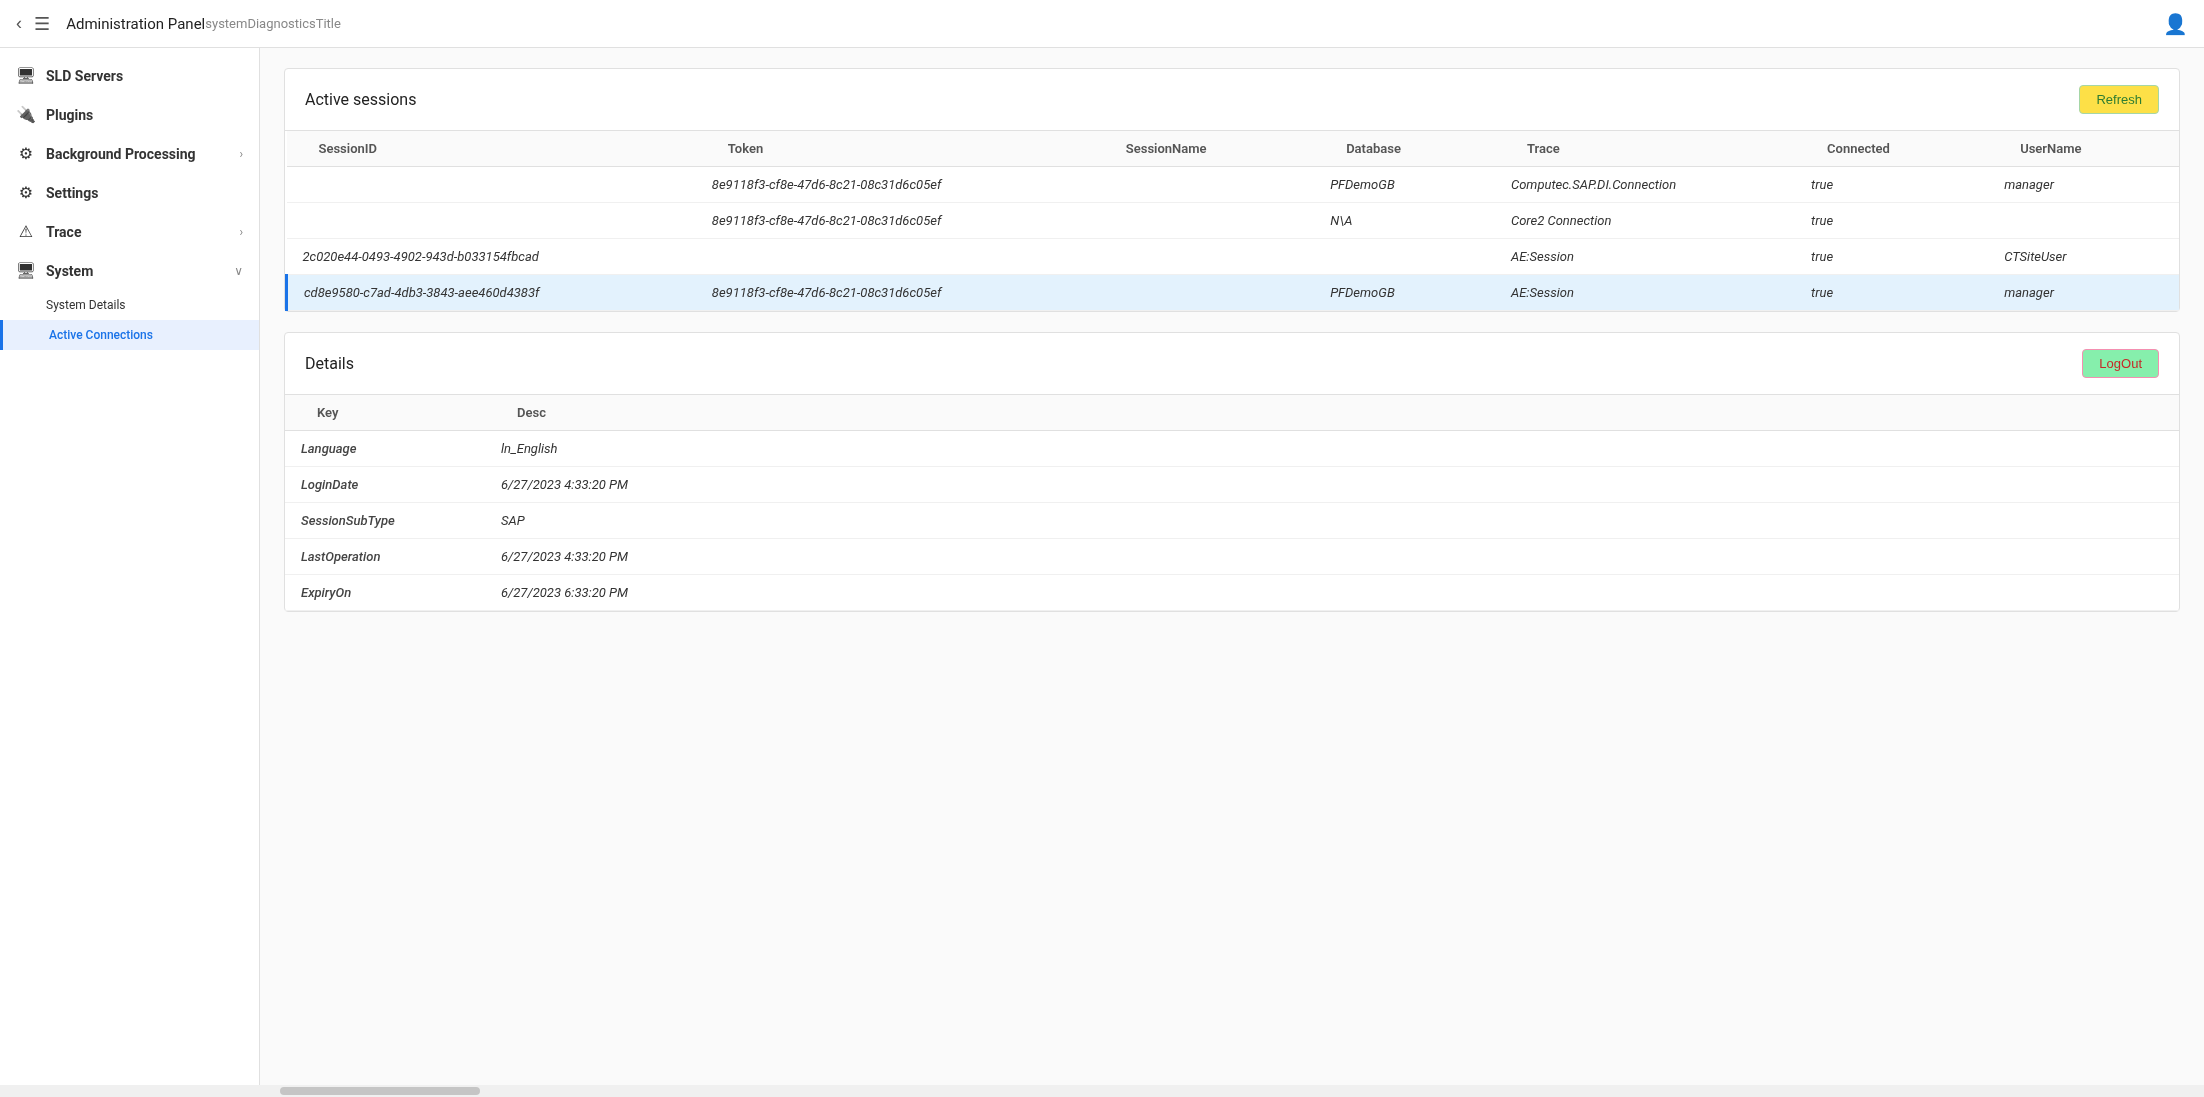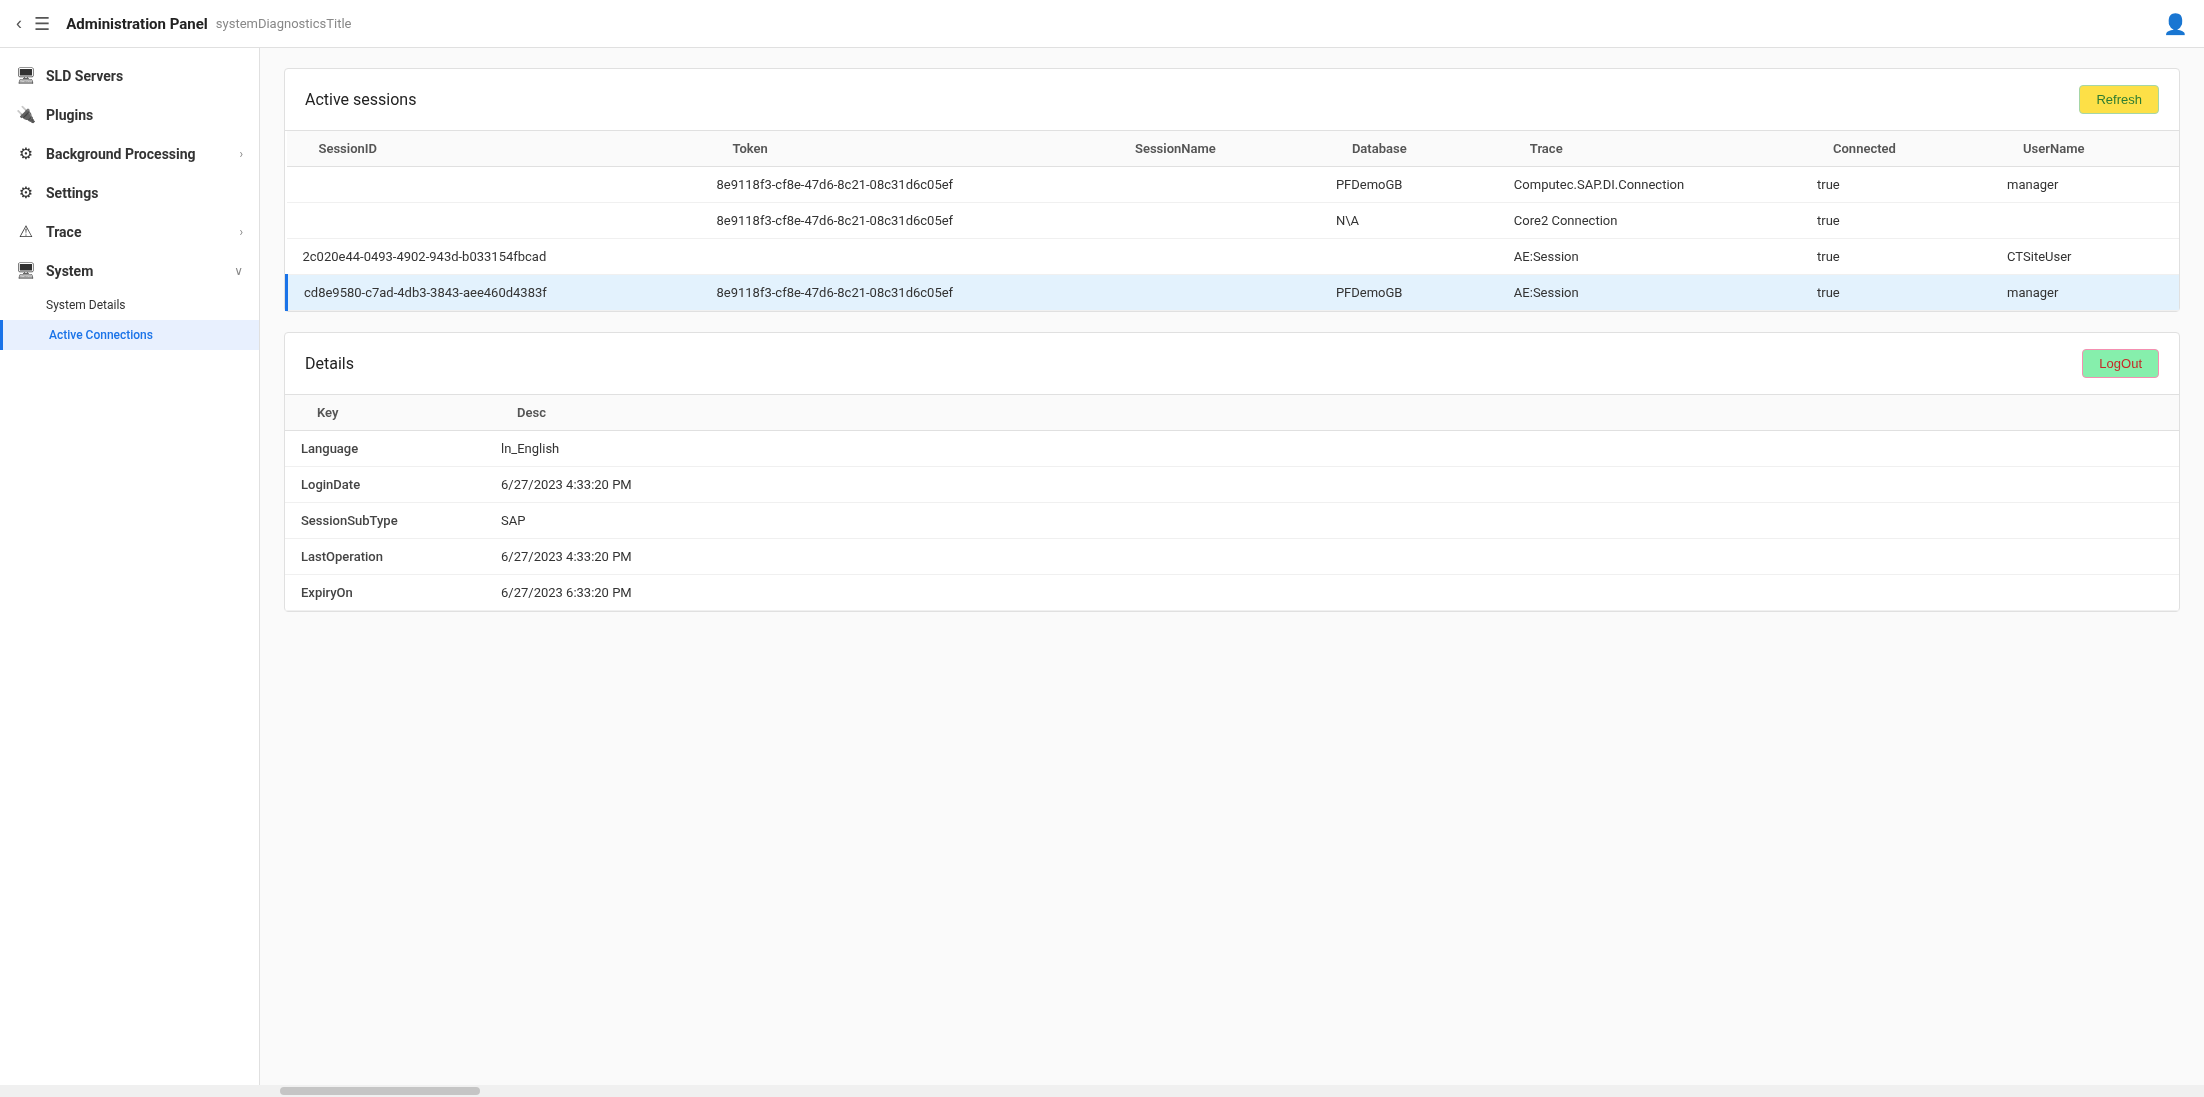--- a/index.html
+++ b/index.html
@@ -5,22 +5,22 @@
     * { box-sizing: border-box; margin: 0; padding: 0; }
     body { font-family: -apple-system, BlinkMacSystemFont, 'Segoe UI', Roboto, sans-serif; font-size: 14px; background: #f5f5f5; display: flex; flex-direction: column; height: 100vh; overflow: hidden; }
 
     
     .top-header {
       display: flex; align-items: center; padding: 0 16px; height: 48px;
       background: #fff; border-bottom: 1px solid #e0e0e0; flex-shrink: 0;
     }
     .top-header .back-btn { cursor: pointer; margin-right: 12px; font-size: 18px; color: #555; background: none; border: none; }
     .top-header .menu-btn { cursor: pointer; margin-right: 16px; font-size: 18px; color: #555; background: none; border: none; }
-    .top-header .title { font-weight: 700; font-size: 15px; color: #222; }
-    .top-header .subtitle { font-size: 13px; color: #888; margin-left: 8px; }
+    .top-header .title { font-weight: 400; font-size: 15px; color: #222; }
+    .top-header .subtitle { font-size: 13px; color: #888; }
     .top-header .spacer { flex: 1; }
     .top-header .user-icon { font-size: 20px; color: #555; cursor: pointer; }
 
     
     .layout { display: flex; flex: 1; overflow: hidden; }
 
     
     .sidebar {
       width: 260px; background: #fff; border-right: 1px solid #e0e0e0;
       flex-shrink: 0; overflow-y: auto; padding: 8px 0;
@@ -58,21 +58,21 @@
       background: #86efac; color: #c62828; border: 1px solid #f48fb1;
       padding: 6px 16px; border-radius: 4px; cursor: pointer; font-size: 13px; font-weight: 500;
     }
 
     
     table { width: 100%; border-collapse: collapse; }
     thead th {
       text-align: left; padding: 10px 32px; font-size: 13px; font-weight: 600;
       color: #555; border-bottom: 1px solid #e0e0e0; background: #fafafa;
     }
-    tbody tr { border-bottom: 1px solid #f0f0f0; }
+    tbody tr { border-bottom: 1px solid #f0f0f0; font-style: italic; }
     tbody tr.selected { background: #e3f2fd; border-left: 3px solid #1a73e8; }
     tbody td { padding: 10px 16px; font-size: 13px; color: #333; vertical-align: top; }
 
     
     .details-table td:first-child { font-weight: 500; width: 200px; color: #444; }
 
     
     .main-content::-webkit-scrollbar { height: 8px; width: 8px; }
     .main-content::-webkit-scrollbar-track { background: #f0f0f0; }
     .main-content::-webkit-scrollbar-thumb { background: #ccc; border-radius: 4px; }

